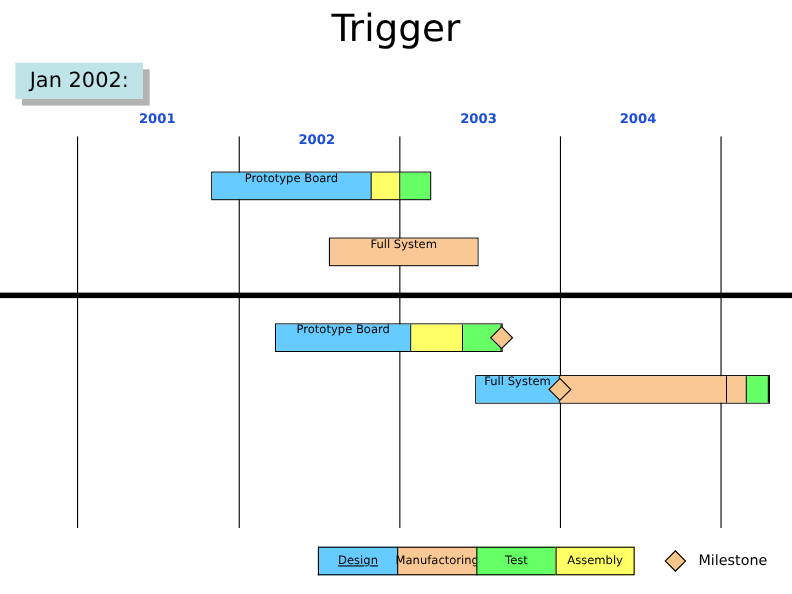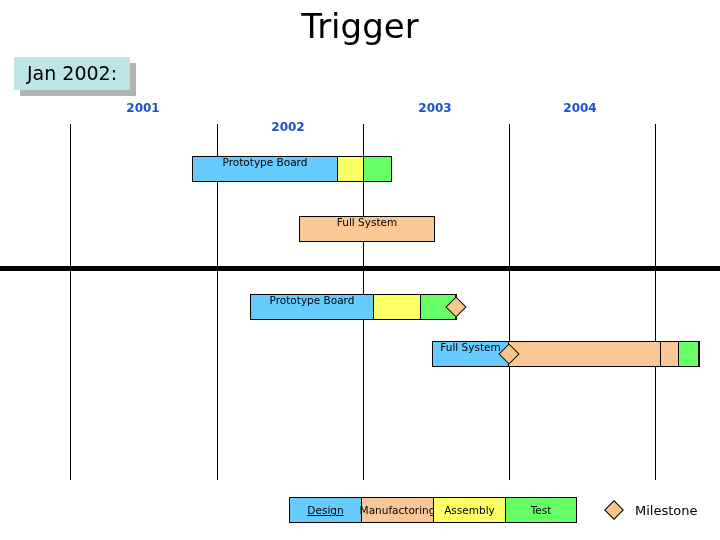--- a/index.html
+++ b/index.html
@@ -211,22 +211,22 @@
         <div class="seg" style="width: 18px; background: rgb(250, 200, 148);"></div>
         <div class="seg" style="width: 20px; background: rgb(102, 255, 102);"></div>
         <div class="milestone" style="left: 76px; background: rgb(247, 198, 140);"></div>
       </div>
     </div>
 
   <div id="legend">
     <div id="legend-items" style="display: flex;">
         <div class="legend-box" style="background: rgb(102, 204, 255); text-decoration: underline;">Design</div>
         <div class="legend-box" style="background: rgb(250, 200, 148);">Manufactoring</div>
+        <div class="legend-box" style="background: rgb(102, 255, 102);">Test</div>
         <div class="legend-box" style="background: rgb(255, 255, 102);">Assembly</div>
-        <div class="legend-box" style="background: rgb(102, 255, 102);">Test</div>
       </div>
   <div id="legend-milestone">
         <div id="legend-diamond" style="background: rgb(247, 198, 140);"></div>
         <div id="legend-milestone-label">Milestone</div>
       </div>
     </div>
 
 </div>
 
 </body></html>

